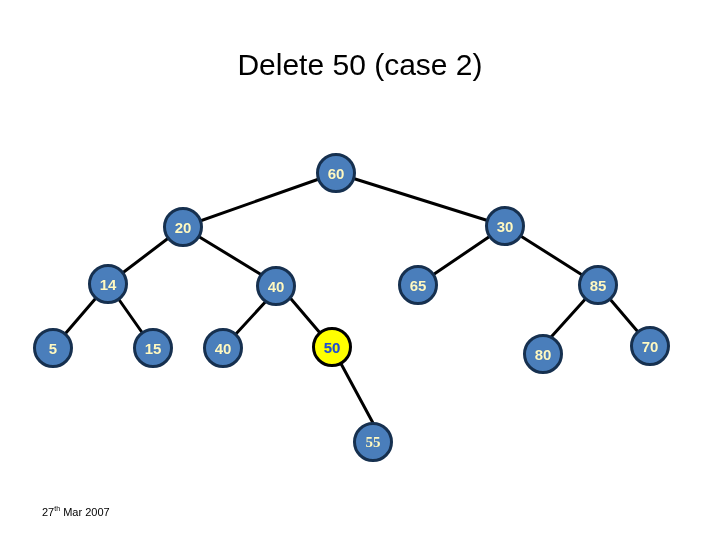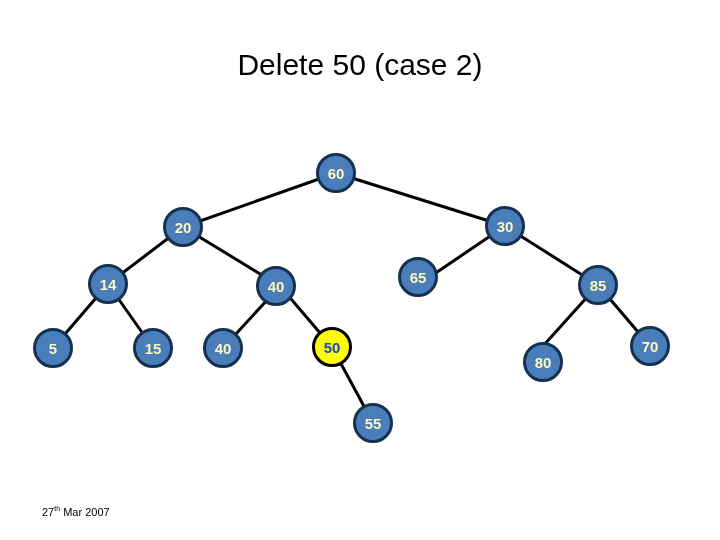--- a/index.html
+++ b/index.html
@@ -108,45 +108,45 @@
       </div>
       <div class="tree-node normal" style="left: 485px; top: 206px;">
         <span>30</span>
       </div>
       <div class="tree-node normal" style="left: 88px; top: 264px;">
         <span>14</span>
       </div>
       <div class="tree-node normal" style="left: 256px; top: 266px;">
         <span>40</span>
       </div>
-      <div class="tree-node normal" style="left: 398px; top: 257px;">
+      <div class="tree-node normal" style="left: 398px; top: 265px;">
         <span>65</span>
       </div>
       <div class="tree-node normal" style="left: 578px; top: 265px;">
         <span>85</span>
       </div>
       <div class="tree-node normal" style="left: 33px; top: 328px;">
         <span>5</span>
       </div>
       <div class="tree-node normal" style="left: 133px; top: 328px;">
         <span>15</span>
       </div>
       <div class="tree-node normal" style="left: 203px; top: 328px;">
         <span>40</span>
       </div>
       <div class="tree-node highlight" style="left: 312px; top: 327px;">
         <span>50</span>
       </div>
-      <div class="tree-node normal" style="left: 523px; top: 342px;">
+      <div class="tree-node normal" style="left: 523px; top: 334px;">
         <span>80</span>
       </div>
       <div class="tree-node normal" style="left: 630px; top: 326px;">
         <span>70</span>
       </div>
-      <div class="tree-node normal" style="left: 353px; top: 403px;">
+      <div class="tree-node normal" style="left: 353px; top: 422px; font-family: Liberation Serif, serif;">
         <span>55</span>
       </div>
     </div>
 
   <div id="footer-date">
     <span>27</span><sup>th</sup><span> Mar 2007</span>
   </div>
 
 </div>
 

